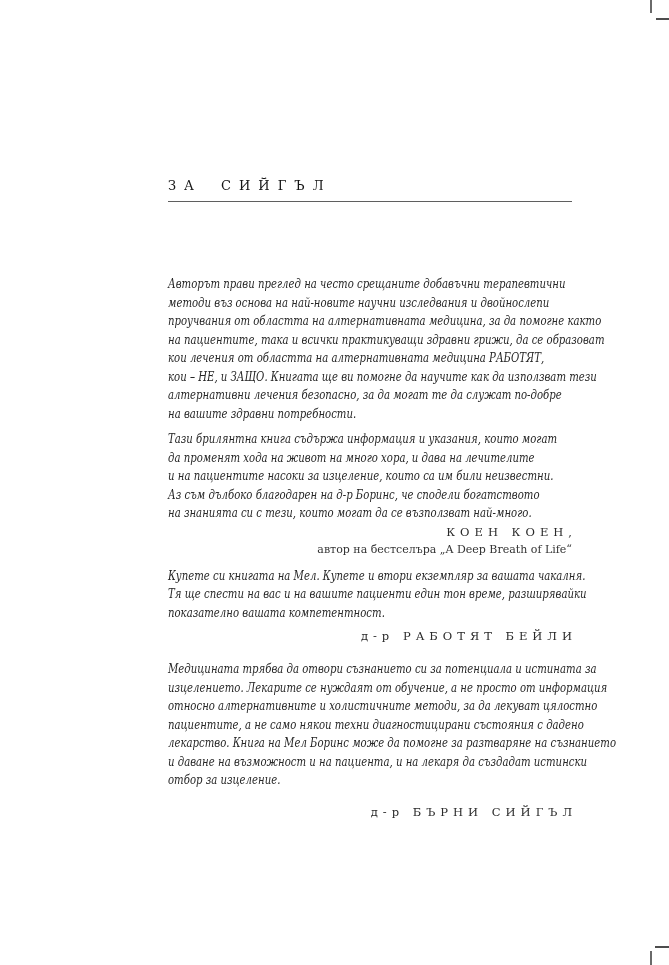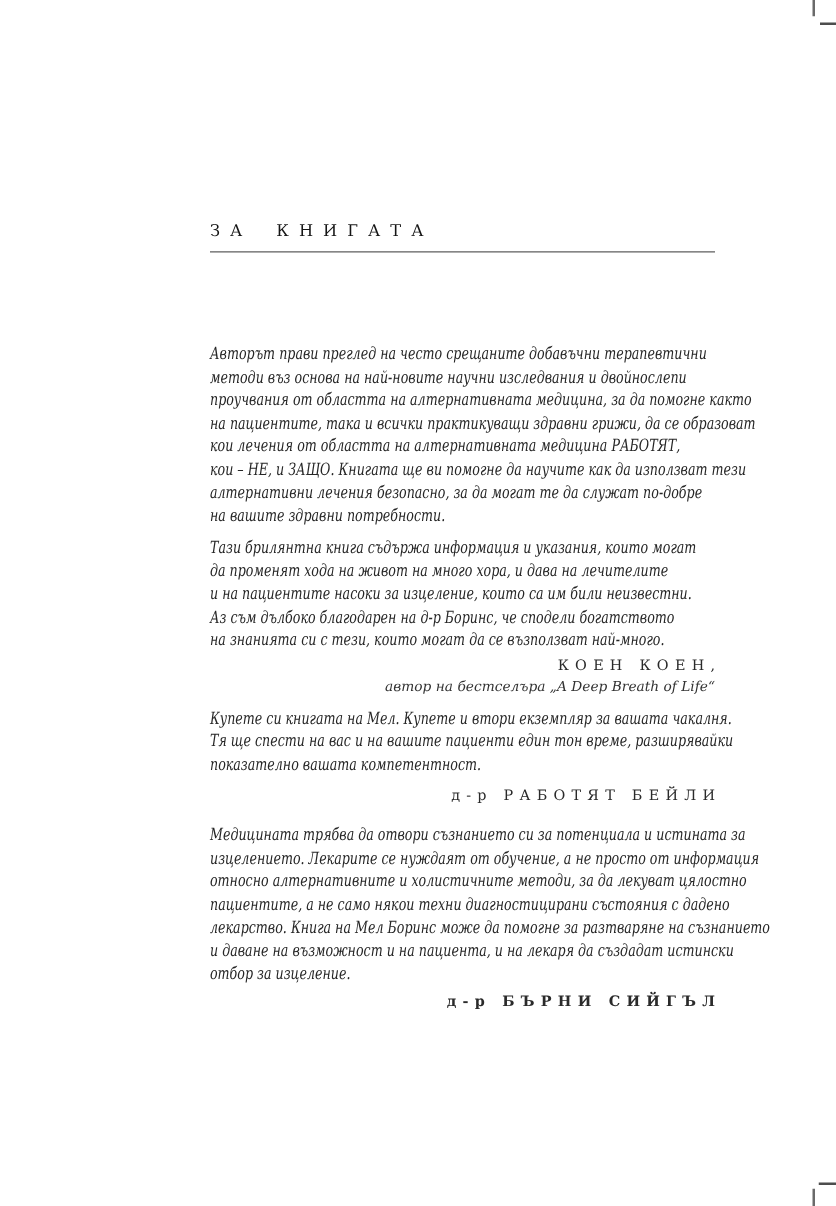--- a/index.html
+++ b/index.html
@@ -56,24 +56,23 @@
     font-size: 11.5px;
     letter-spacing: 5px;
     margin-right: -5px; 
     text-align: right;
     color: #2a2a2a;
     line-height: 16px;
     white-space: nowrap;
   }
   .attr-1 { margin-top: 2px; }
   .attr-2 { margin-top: 7px; }
-  .attr-3 { margin-top: 4px; font-weight: bold; }
+  .attr-3 { margin-top: 15px; }
   .attr-detail {
     font-family: "DejaVu Serif", serif;
-    font-style: italic;
     font-size: 11px;
     text-align: right;
     color: #333333;
     line-height: 15px;
     margin-top: 2px;
     white-space: nowrap;
   }
   
   .mark {
     position: absolute;
@@ -89,21 +88,21 @@
 
 <div class="page">
 
   <div class="mark mark-tr-v"></div>
   <div class="mark mark-tr-h"></div>
   <div class="mark mark-br-h"></div>
   <div class="mark mark-br-v"></div>
 
   <div class="column">
 
-    <h1 class="title">ЗА КНИГАТА</h1>
+    <h1 class="title">ЗА СИЙГЪЛ</h1>
     <div class="rule"></div>
 
     <p class="para para-1">Авторът прави преглед на често срещаните добавъчни терапевтични
 методи въз основа на най-новите научни изследвания и двойнослепи
 проучвания от областта на алтернативната медицина, за да помогне както
 на пациентите, така и всички практикуващи здравни грижи, да се образоват
 кои лечения от областта на алтернативната медицина РАБОТЯТ,
 кои – НЕ, и ЗАЩО. Книгата ще ви помогне да научите как да използват тези
 алтернативни лечения безопасно, за да могат те да служат по-добре
 на вашите здравни потребности.</p>

